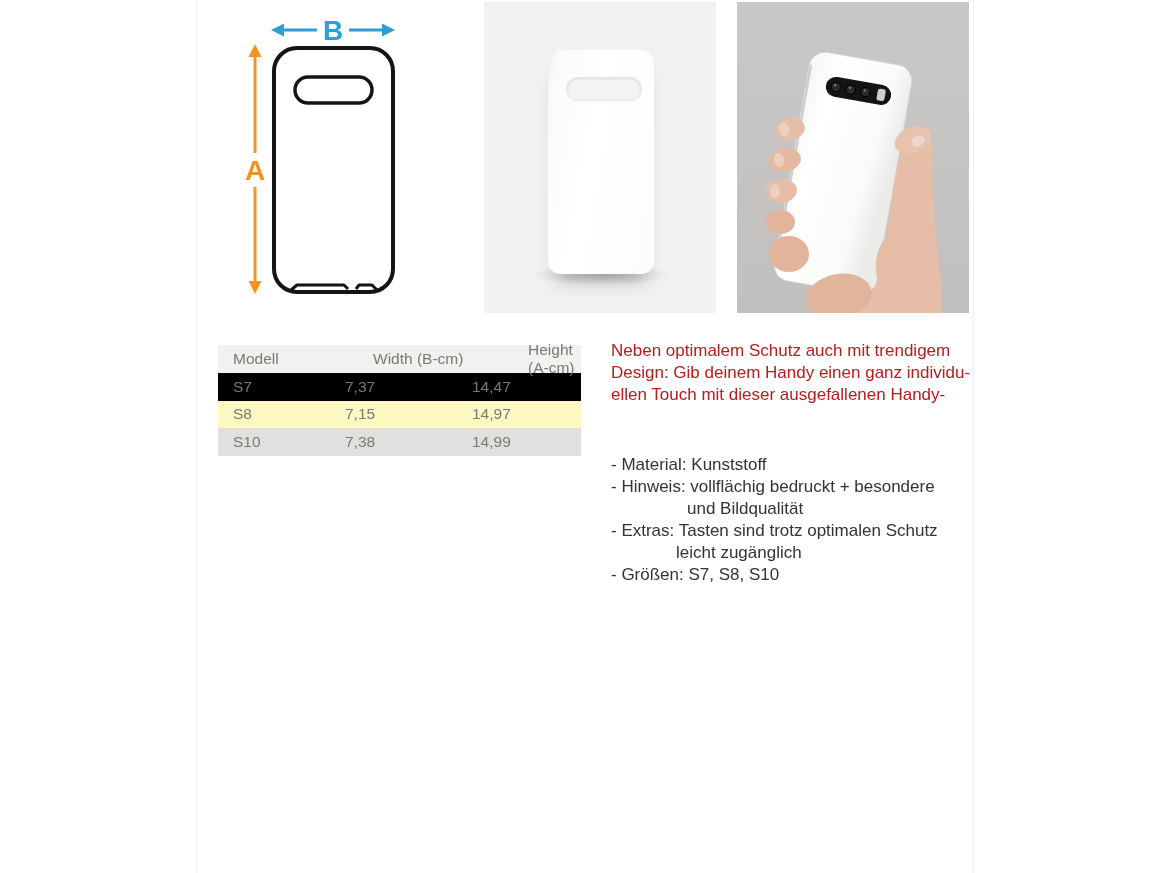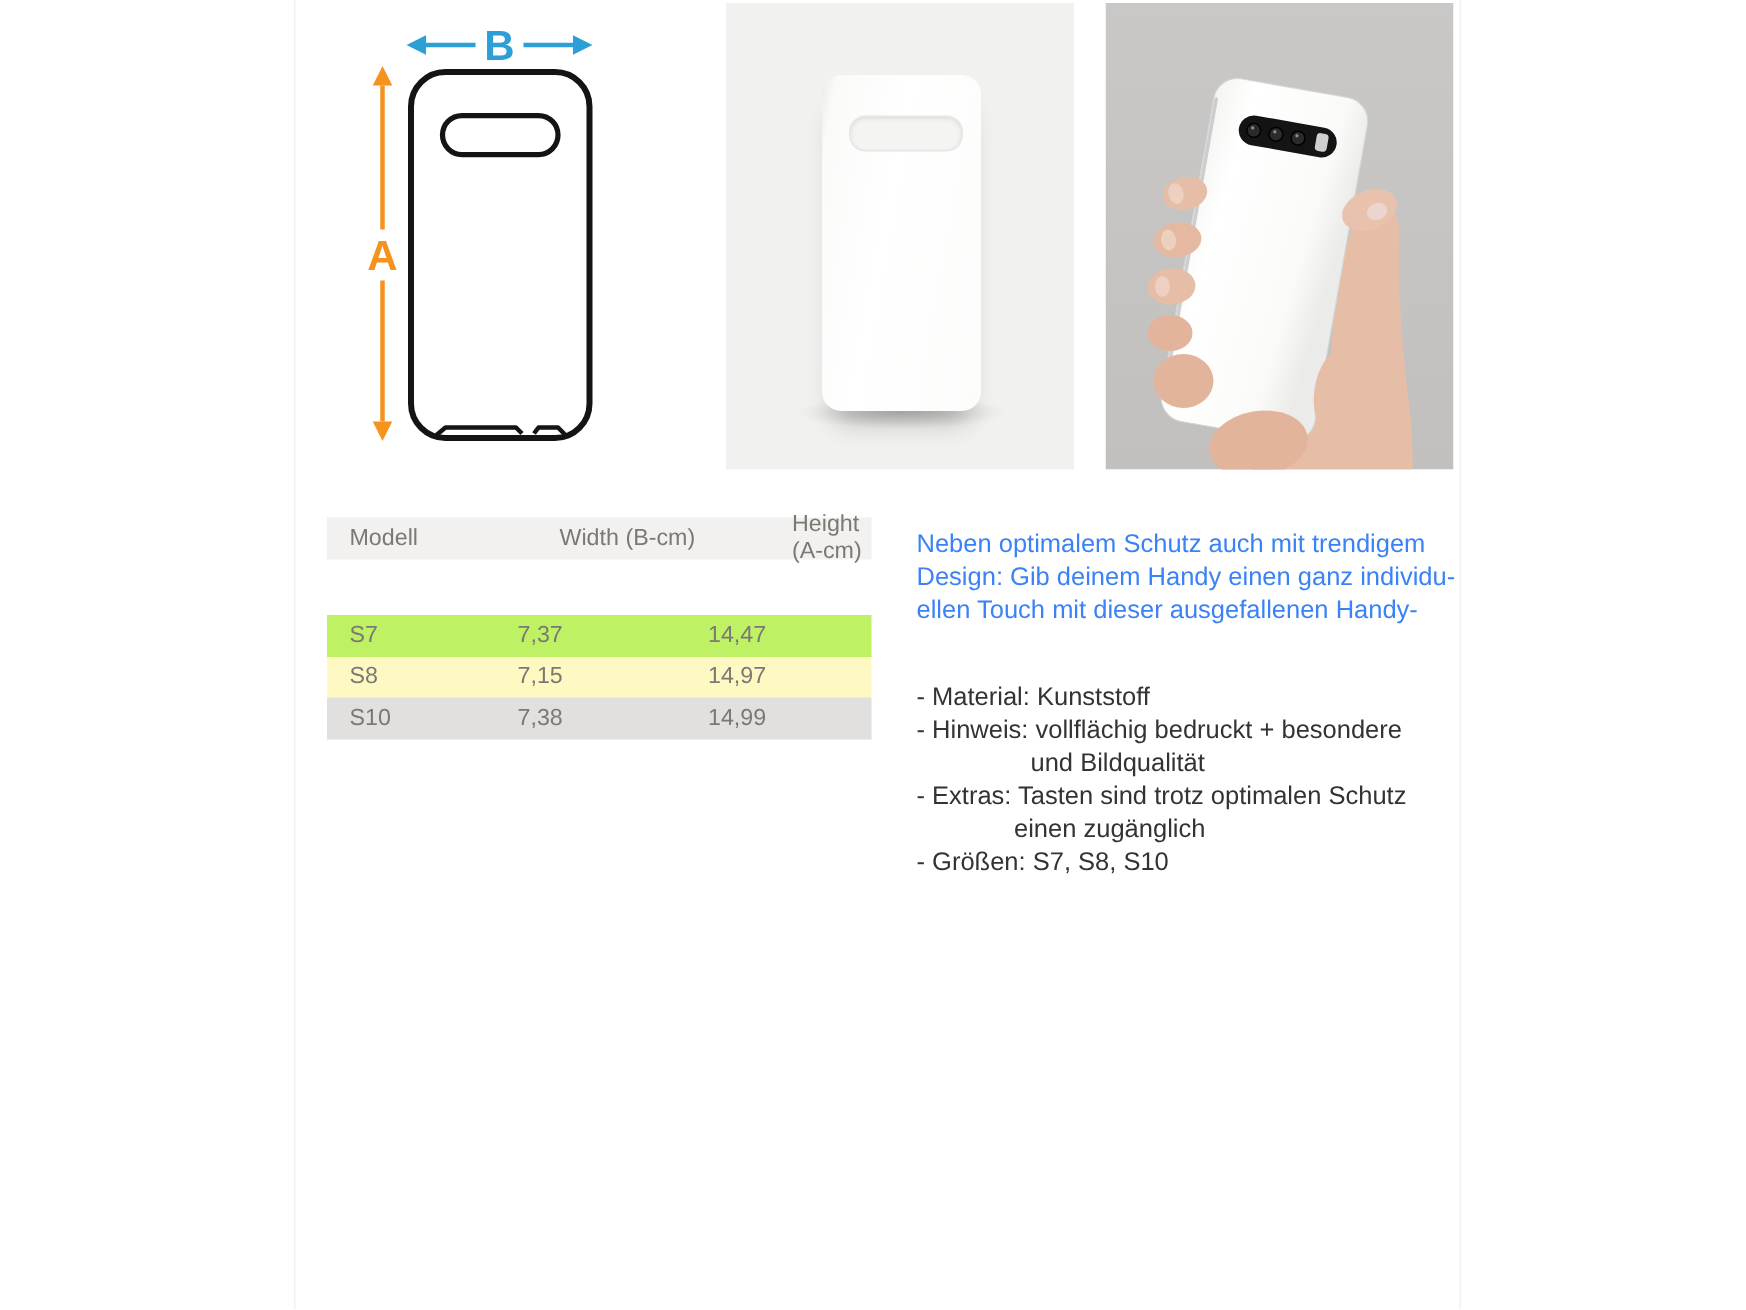--- a/index.html
+++ b/index.html
@@ -22,29 +22,29 @@
      background:linear-gradient(100deg,#ebebe9 0%,#fafaf9 7%,#ffffff 40%,#fcfcfb 100%);
      box-shadow:0 16px 18px -9px rgba(0,0,0,0.22);}
   .case-camera{position:absolute;left:18px;top:27px;width:74px;height:22px;border-radius:11px;
      background:#f4f4f2;border:1px solid #e6e6e4;
      box-shadow:inset 0 1px 3px rgba(0,0,0,0.10);}
 
   
   .sizetable{position:absolute;left:218px;top:345px;width:363px;color:#7b7974;font-size:15.5px;}
   .trow{display:flex;align-items:center;height:27.5px;}
   .trow.head{height:28px;background:#f2f1ef;gap:28px;}
-  .trow.r1{background:#bef264;margin-top:37px;}
+  .trow.r1{background:#000000;}
   .trow.r2{background:#fef9c3;}
   .trow.r3{background:#e2e0de;}
   .c1{width:112px;padding-left:15px;}
   .c2{width:127px;}
   .c3{flex:1;}
 
   
-  .desc{position:absolute;left:611px;top:352px;font-size:17px;line-height:22px;color:#3b82f6;}
+  .desc{position:absolute;left:611px;top:340px;font-size:17px;line-height:22px;color:#b91c1c;}
   .desc div{white-space:nowrap;}
   .details{position:absolute;left:611px;top:454px;font-size:17px;line-height:22px;color:#333333;}
   .details div{white-space:nowrap;}
   .ind-a{padding-left:76px;}
   .ind-b{padding-left:65px;}
 </style>
 </head>
 <body>
 
 <div class="page">
@@ -171,17 +171,17 @@
     <div>Neben optimalem Schutz auch mit trendigem</div>
     <div>Design: Gib deinem Handy einen ganz individu-</div>
     <div>ellen Touch mit dieser ausgefallenen Handy-</div>
   </div>
 
   <div class="details">
     <div>- Material: Kunststoff</div>
     <div>- Hinweis: vollflächig bedruckt + besondere</div>
     <div class="ind-a">und Bildqualität</div>
     <div>- Extras: Tasten sind trotz optimalen Schutz</div>
-    <div class="ind-b">einen zugänglich</div>
+    <div class="ind-b">leicht zugänglich</div>
     <div>- Größen: S7, S8, S10</div>
   </div>
 
 </div>
 
 </body></html>

